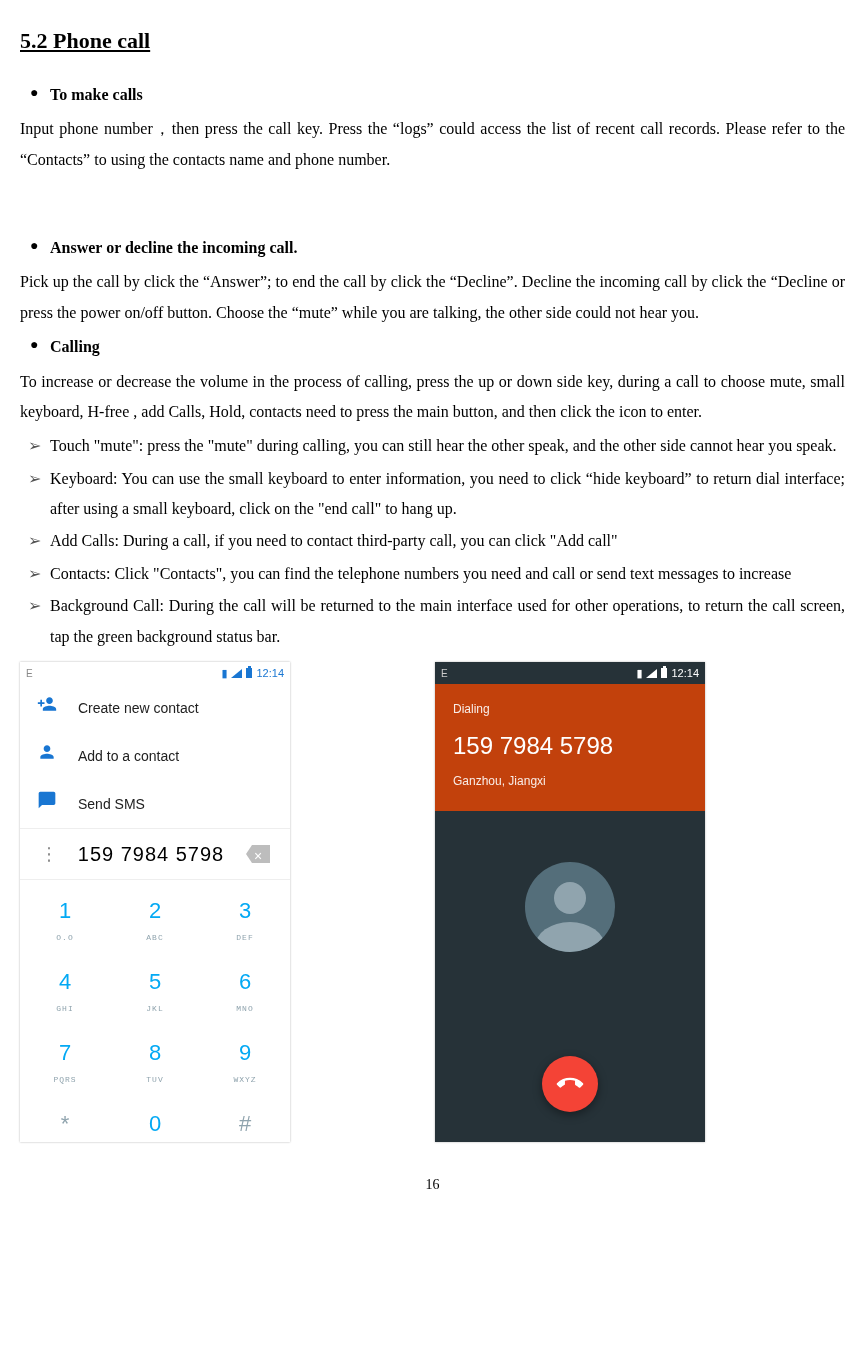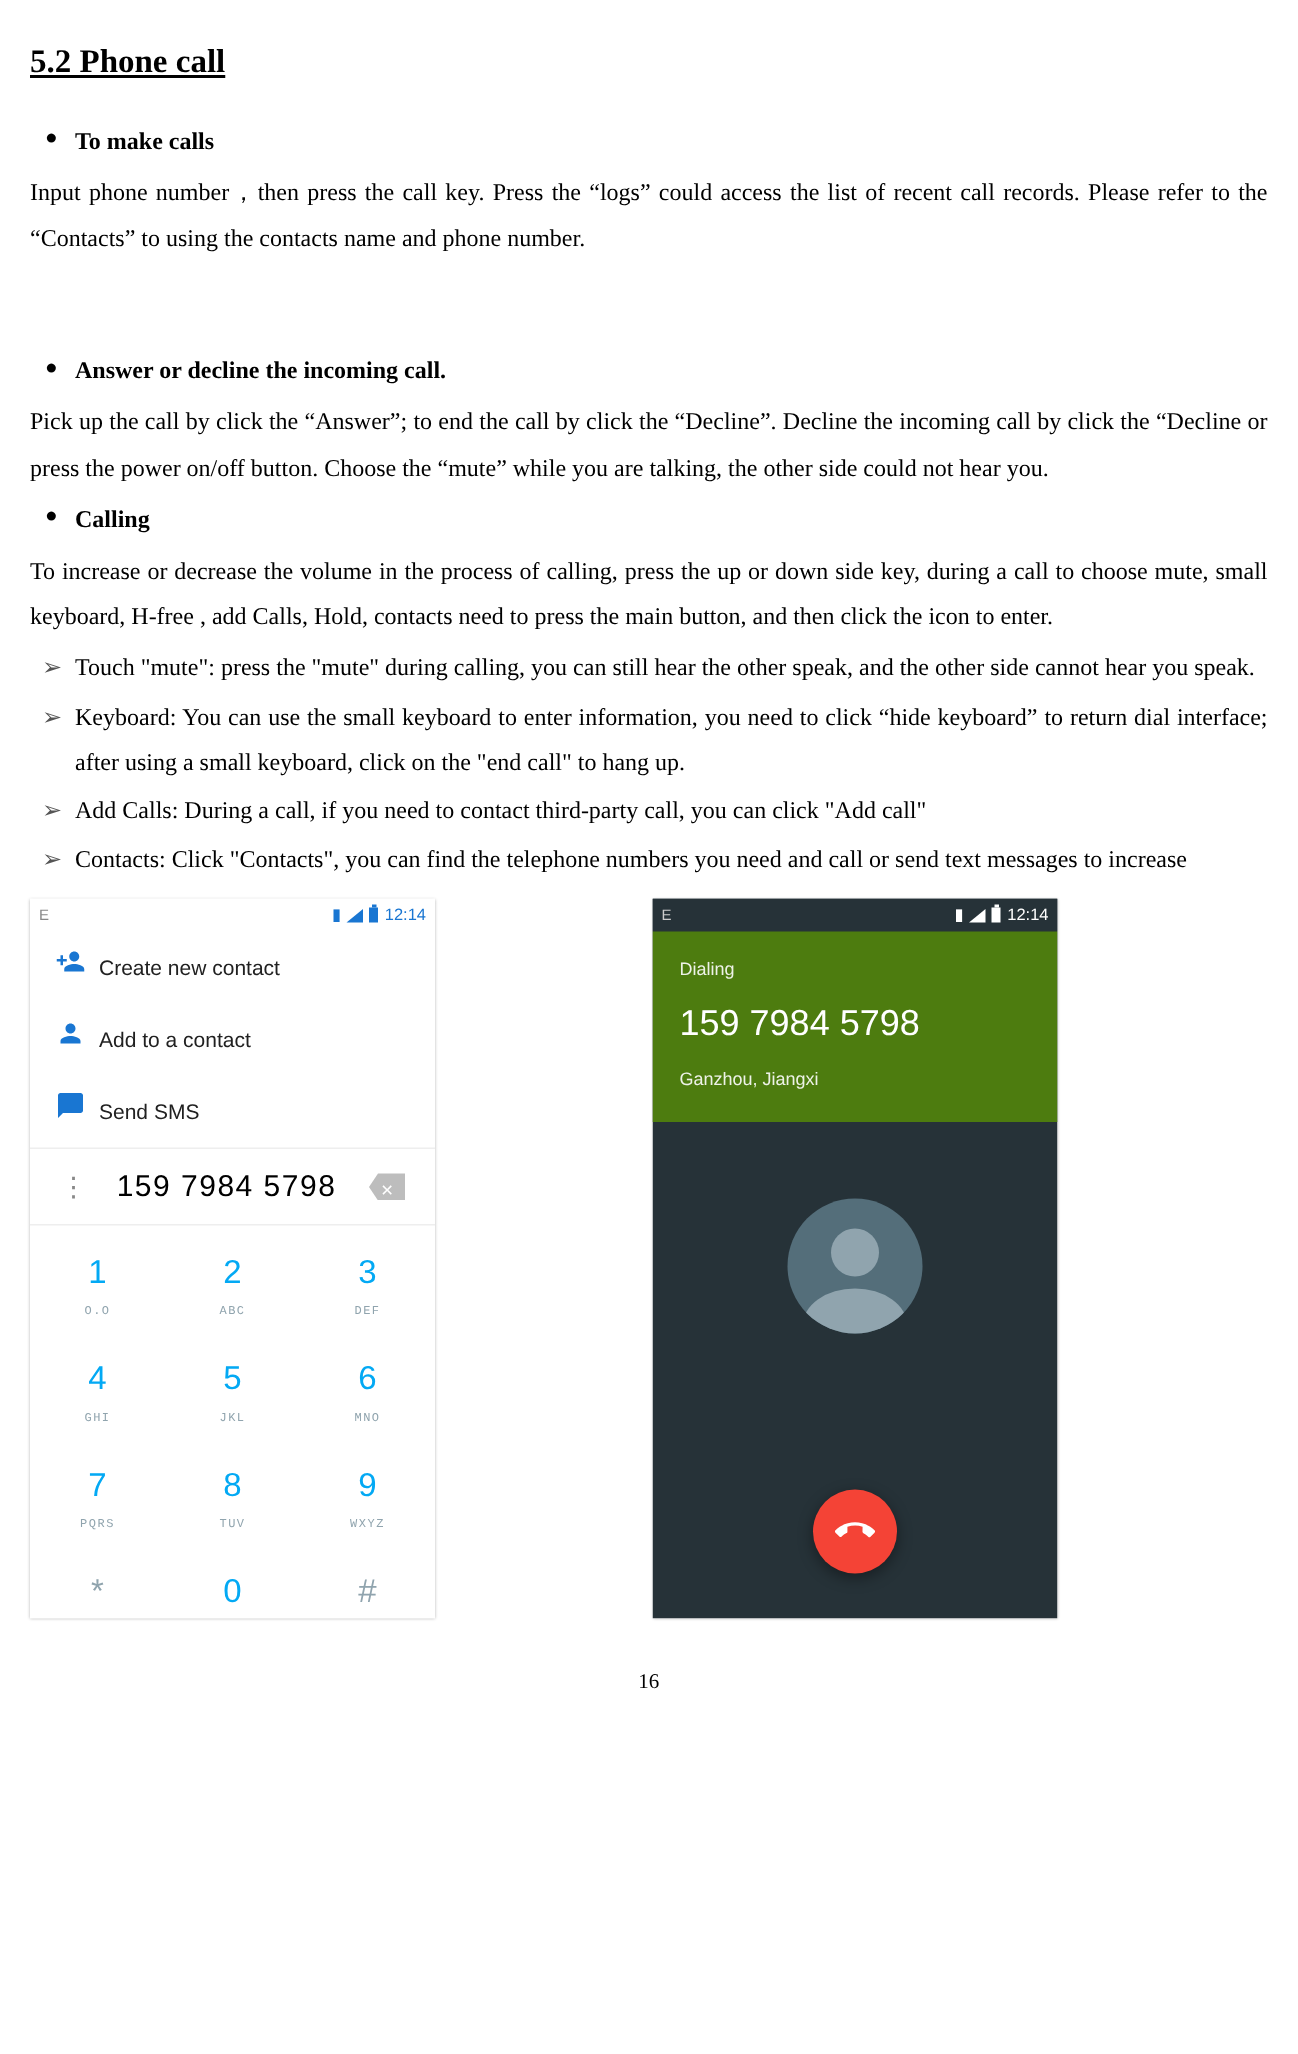--- a/index.html
+++ b/index.html
@@ -85,21 +85,21 @@
   }
   .statusbar.dark { background: #263238; color: #fff; }
   .statusbar .e { margin-right: auto; font-size:10px; color:#888;}
   .statusbar.dark .e { color:#ccc;}
   .blue { color: #1976d2; }
   .option-row {
     display: flex;
     align-items: center;
     height: 48px;
     padding: 0 16px;
-    gap: 8px;
+    gap: 20px;
     font-size: 14px;
     color: #212121;
   }
   .option-row .icn { width: 22px; text-align: center; }
   .number-row {
     display: flex;
     align-items: center;
     justify-content: space-between;
     height: 50px;
     padding: 0 20px;
@@ -126,21 +126,21 @@
   .key {
     padding: 10px 0 6px 0;
   }
   .key .digit { font-size: 22px; color: #03a9f4; font-weight: 300; }
   .key .letters { font-size: 8px; color: #90a4ae; letter-spacing: 1px; display:block; margin-top:-2px;font-family:Liberation Mono, monospace;}
   
   .phone2-bg {
     position:absolute; inset:0; background:#263238;
   }
   .teal-header {
-    background:#4d7c0f; padding: 14px 18px 18px 18px; color:#fff;
+    background:#c2410c; padding: 14px 18px 18px 18px; color:#fff;
   }
   .teal-header .small { font-size: 12px; opacity:0.9;}
   .teal-header .big { font-size: 24px; margin: 2px 0;}
   .avatar-area {
     position:absolute; top:200px; left:0; right:0; text-align:center;
   }
   .avatar {
     width: 90px; height: 90px; border-radius:50%; background:#546e7a;
     margin: 0 auto; position:relative; overflow:hidden;
   }
@@ -184,20 +184,21 @@
 <ul class="disc-list">
   <li>Calling</li>
 </ul>
 <p class="body-text">To increase or decrease the volume in the process of calling, press the up or down side key, during a call to choose mute, small keyboard, H-free , add Calls, Hold, contacts need to press the main button, and then click the icon to enter.</p>
 
 <ul class="arrow-list">
   <li>Touch "mute": press the "mute" during calling, you can still hear the other speak, and the other side cannot hear you speak.</li>
   <li>Keyboard: You can use the small keyboard to enter information, you need to click “hide keyboard” to return dial interface; after using a small keyboard, click on the "end call" to hang up.</li>
   <li>Add Calls: During a call, if you need to contact third-party call, you can click "Add call"</li>
   <li>Contacts: Click "Contacts", you can find the telephone numbers you need and call or send text messages to increase</li>
+  <li>Background Call: During the call will be returned to the main interface used for other operations, to return the call screen, tap the green background status bar.</li>
 </ul>
 
 <div class="screenshots">
 
   <div class="phone">
     <div class="statusbar">
       <span class="e">E</span>
       <span class="blue">▮</span>
       <span class="blue signal-icon"></span>
       <span class="blue battery-icon"></span>

